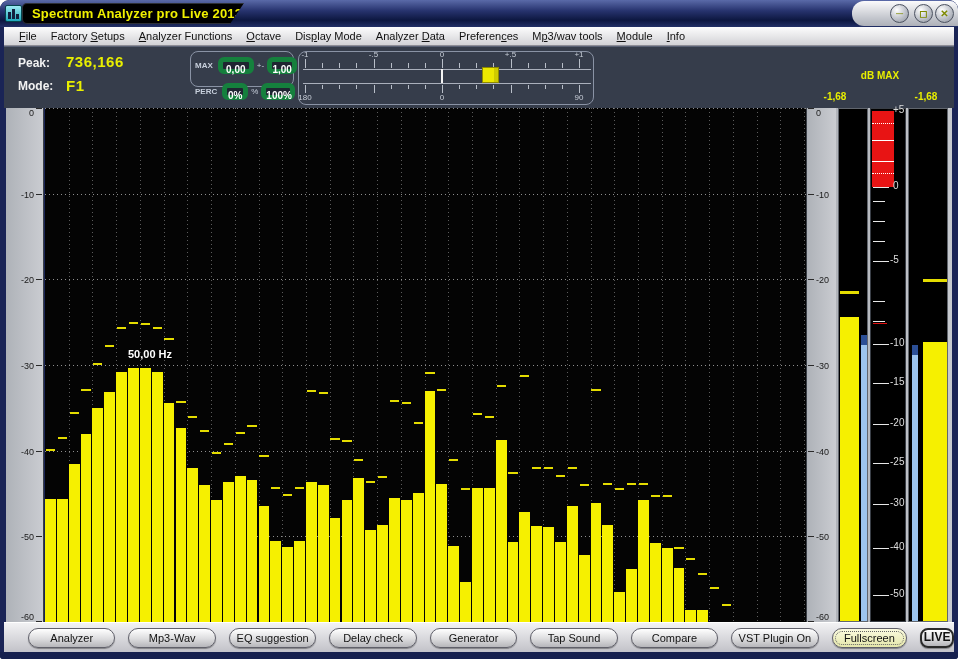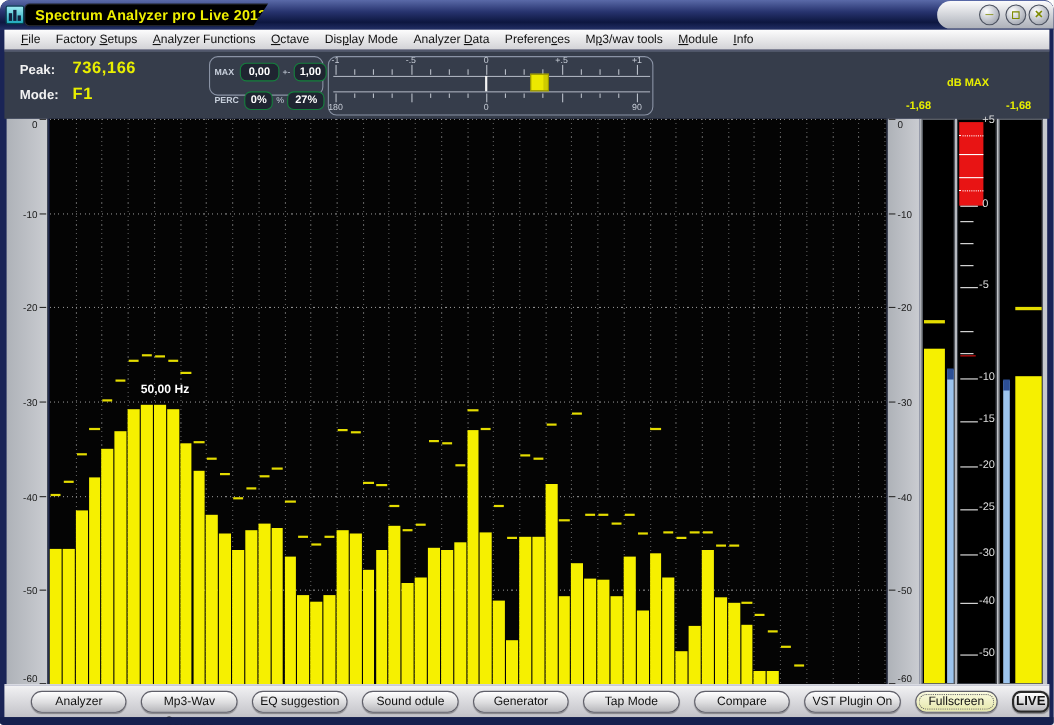--- a/index.html
+++ b/index.html
@@ -31,21 +31,21 @@
   .menu-item u{text-decoration:underline;}
 
   
   .cpanel{position:absolute;left:4px;top:46px;width:950px;height:62px;background:#363d4b;
     border-top:1px solid #5a6275;}
   .stat-label{position:absolute;color:#f2f2f2;font-size:12px;font-weight:bold;}
   .stat-value{position:absolute;color:#e9ef00;font-size:15px;font-weight:bold;letter-spacing:.5px;}
   .grpbox{position:absolute;border:1px solid #8a93a5;border-radius:8px;}
   .mp-row{position:absolute;left:4px;display:flex;align-items:center;height:21px;}
   .mp-label{font-size:8px;font-weight:bold;color:#c8d0dc;margin-right:3px;}
-  .mp-field{background:#1f2531;border:1px solid #15803d;border-radius:6px;color:#fff;
+  .mp-field{background:#1f2531;border:5px solid #15803d;border-radius:6px;color:#fff;
     font-size:10px;font-weight:bold;text-align:center;height:17px;line-height:15px;margin:0 2px;}
   .mp-sep{font-size:8px;color:#c8d0dc;margin:0 1px;}
   .sl-lab{position:absolute;font-size:8px;color:#c6ccd6;transform:translateX(-50%);white-space:nowrap;}
   .sl-tick{position:absolute;width:1px;background:#b8bec8;}
   .sl-line{position:absolute;left:4px;width:288px;height:1px;background:#aab0bc;}
   .sl-center{position:absolute;width:2px;background:#f4f4f4;}
   .sl-handle{position:absolute;width:17px;height:16px;background:#ece800;border:1px solid #8e8a00;
     box-shadow:inset -4px 0 0 #cfcb00;}
   .dbmax{position:absolute;color:#e8ef00;font-size:10px;font-weight:bold;text-align:center;}
 
@@ -127,21 +127,21 @@
       <div class="mp-row" style="top:3px">
         <span class="mp-label">MAX</span>
         <span class="mp-field" style="width:36px">0,00</span>
         <span class="mp-sep">+-</span>
         <span class="mp-field" style="width:30px">1,00</span>
       </div>
       <div class="mp-row" style="top:29px">
         <span class="mp-label">PERC</span>
         <span class="mp-field" style="width:26px">0%</span>
         <span class="mp-sep">%</span>
-        <span class="mp-field" style="width:34px">27%</span>
+        <span class="mp-field" style="width:34px">100%</span>
       </div>
     </div>
 
     <div class="grpbox" style="left:294px;top:4px;width:296px;height:54px" id="slider-box">
         <div class="sl-tick" style="left: 6px; top: 7px; height: 9px;"></div>
         <div class="sl-tick" style="left: 6px; top: 33px; height: 8px;"></div>
         <div class="sl-tick" style="left: 23.125px; top: 11px; height: 5px;"></div>
         <div class="sl-tick" style="left: 23.125px; top: 33px; height: 4px;"></div>
         <div class="sl-tick" style="left: 40.25px; top: 11px; height: 5px;"></div>
         <div class="sl-tick" style="left: 40.25px; top: 33px; height: 4px;"></div>
@@ -424,22 +424,22 @@
         <div class="mbar" style="left: 3px; top: 235.6px; width: 6px; height: 10px; background: rgb(44, 79, 150);"></div>
         <div class="mbar" style="left: 14px; top: 233.3px; width: 24px; height: 278.7px; background: rgb(246, 240, 0);"></div>
         <div class="mbar" style="left: 14px; top: 170.3px; width: 24px; height: 3px; background: rgb(228, 220, 0);"></div>
       </div>
     </div>
 
   <div class="toolbar" id="toolbar">
       <button class="tbtn">Analyzer</button>
       <button class="tbtn">Mp3-Wav Compare</button>
       <button class="tbtn">EQ suggestion</button>
-      <button class="tbtn">Sound odule</button>
+      <button class="tbtn">Delay check</button>
       <button class="tbtn">Generator</button>
-      <button class="tbtn">Tap Mode</button>
+      <button class="tbtn">Tap Sound</button>
       <button class="tbtn">Compare</button>
       <button class="tbtn">VST Plugin On</button>
       <button class="tbtn hl">Fullscreen</button>
       <button class="tbtn live">LIVE</button>
     </div>
   <div class="bottom-strip"></div>
 </div>
 
 </body></html>

